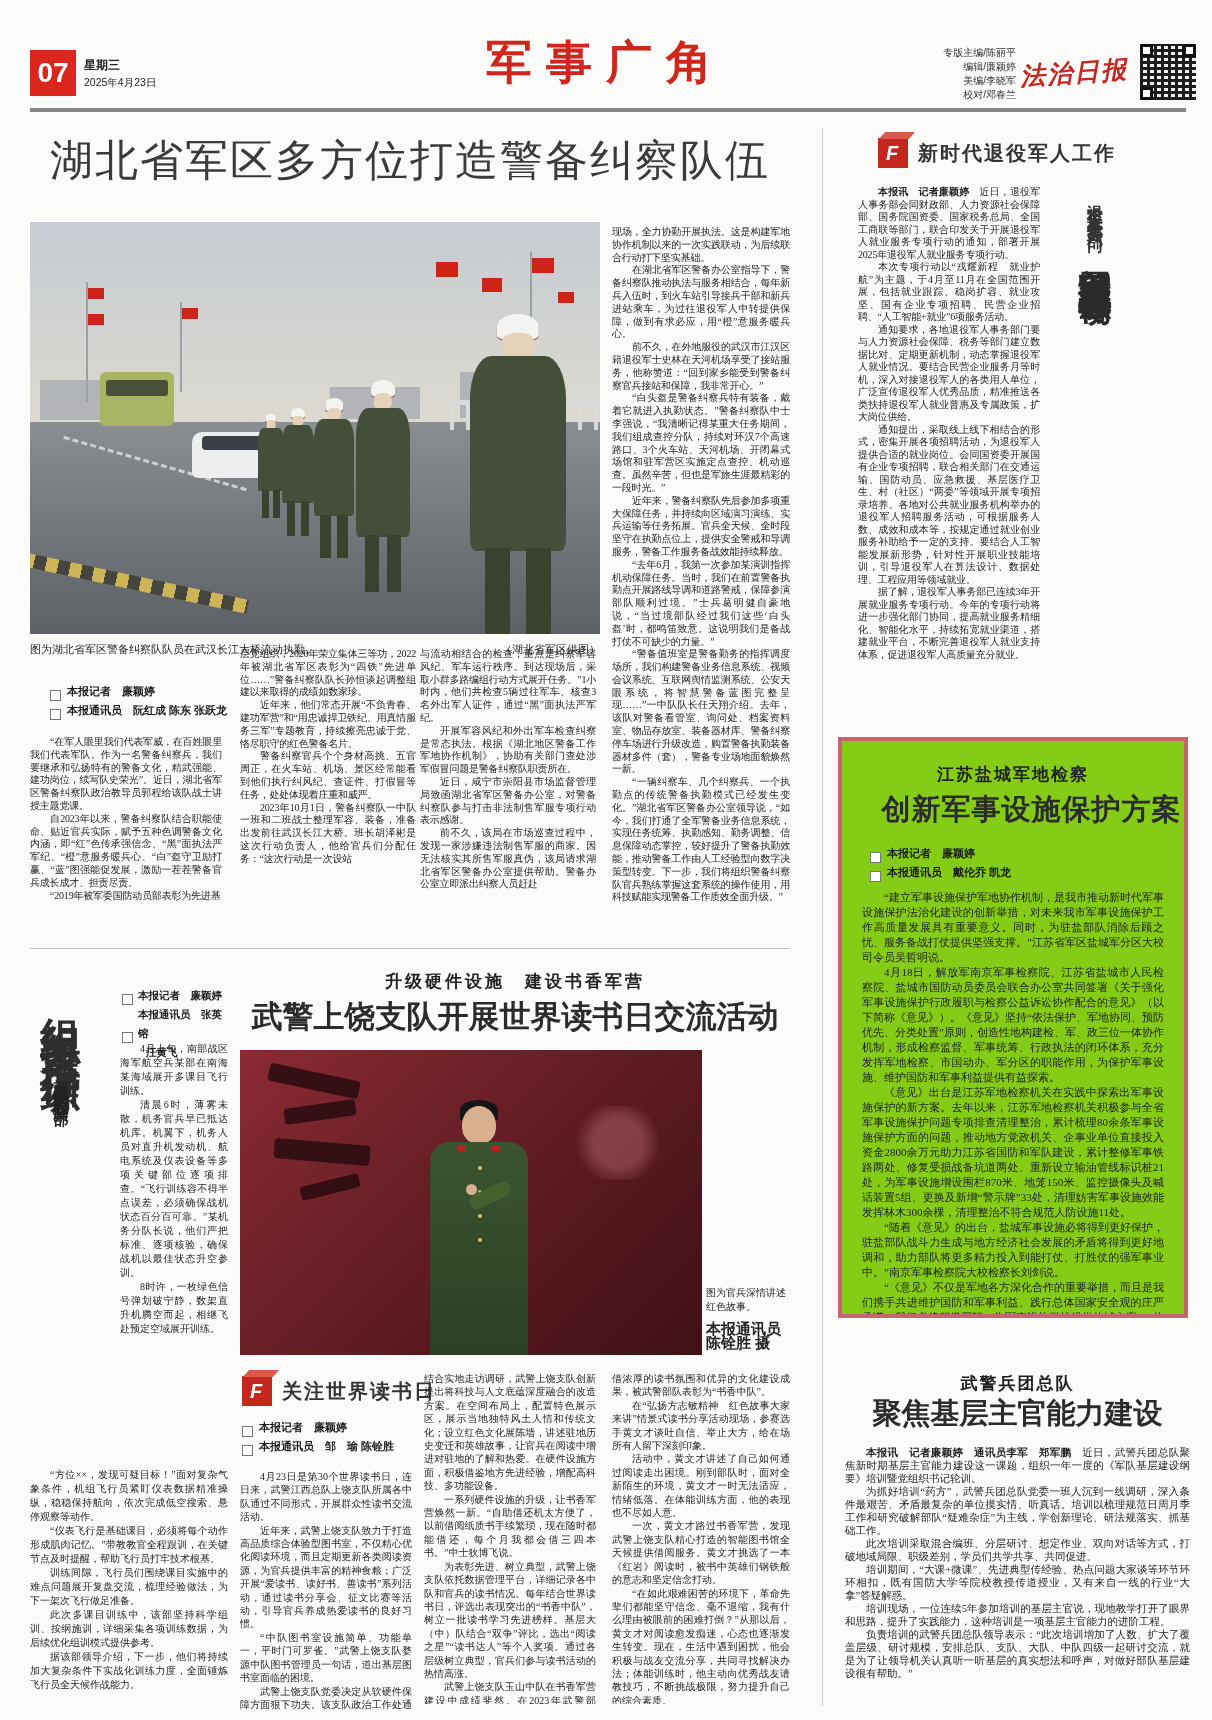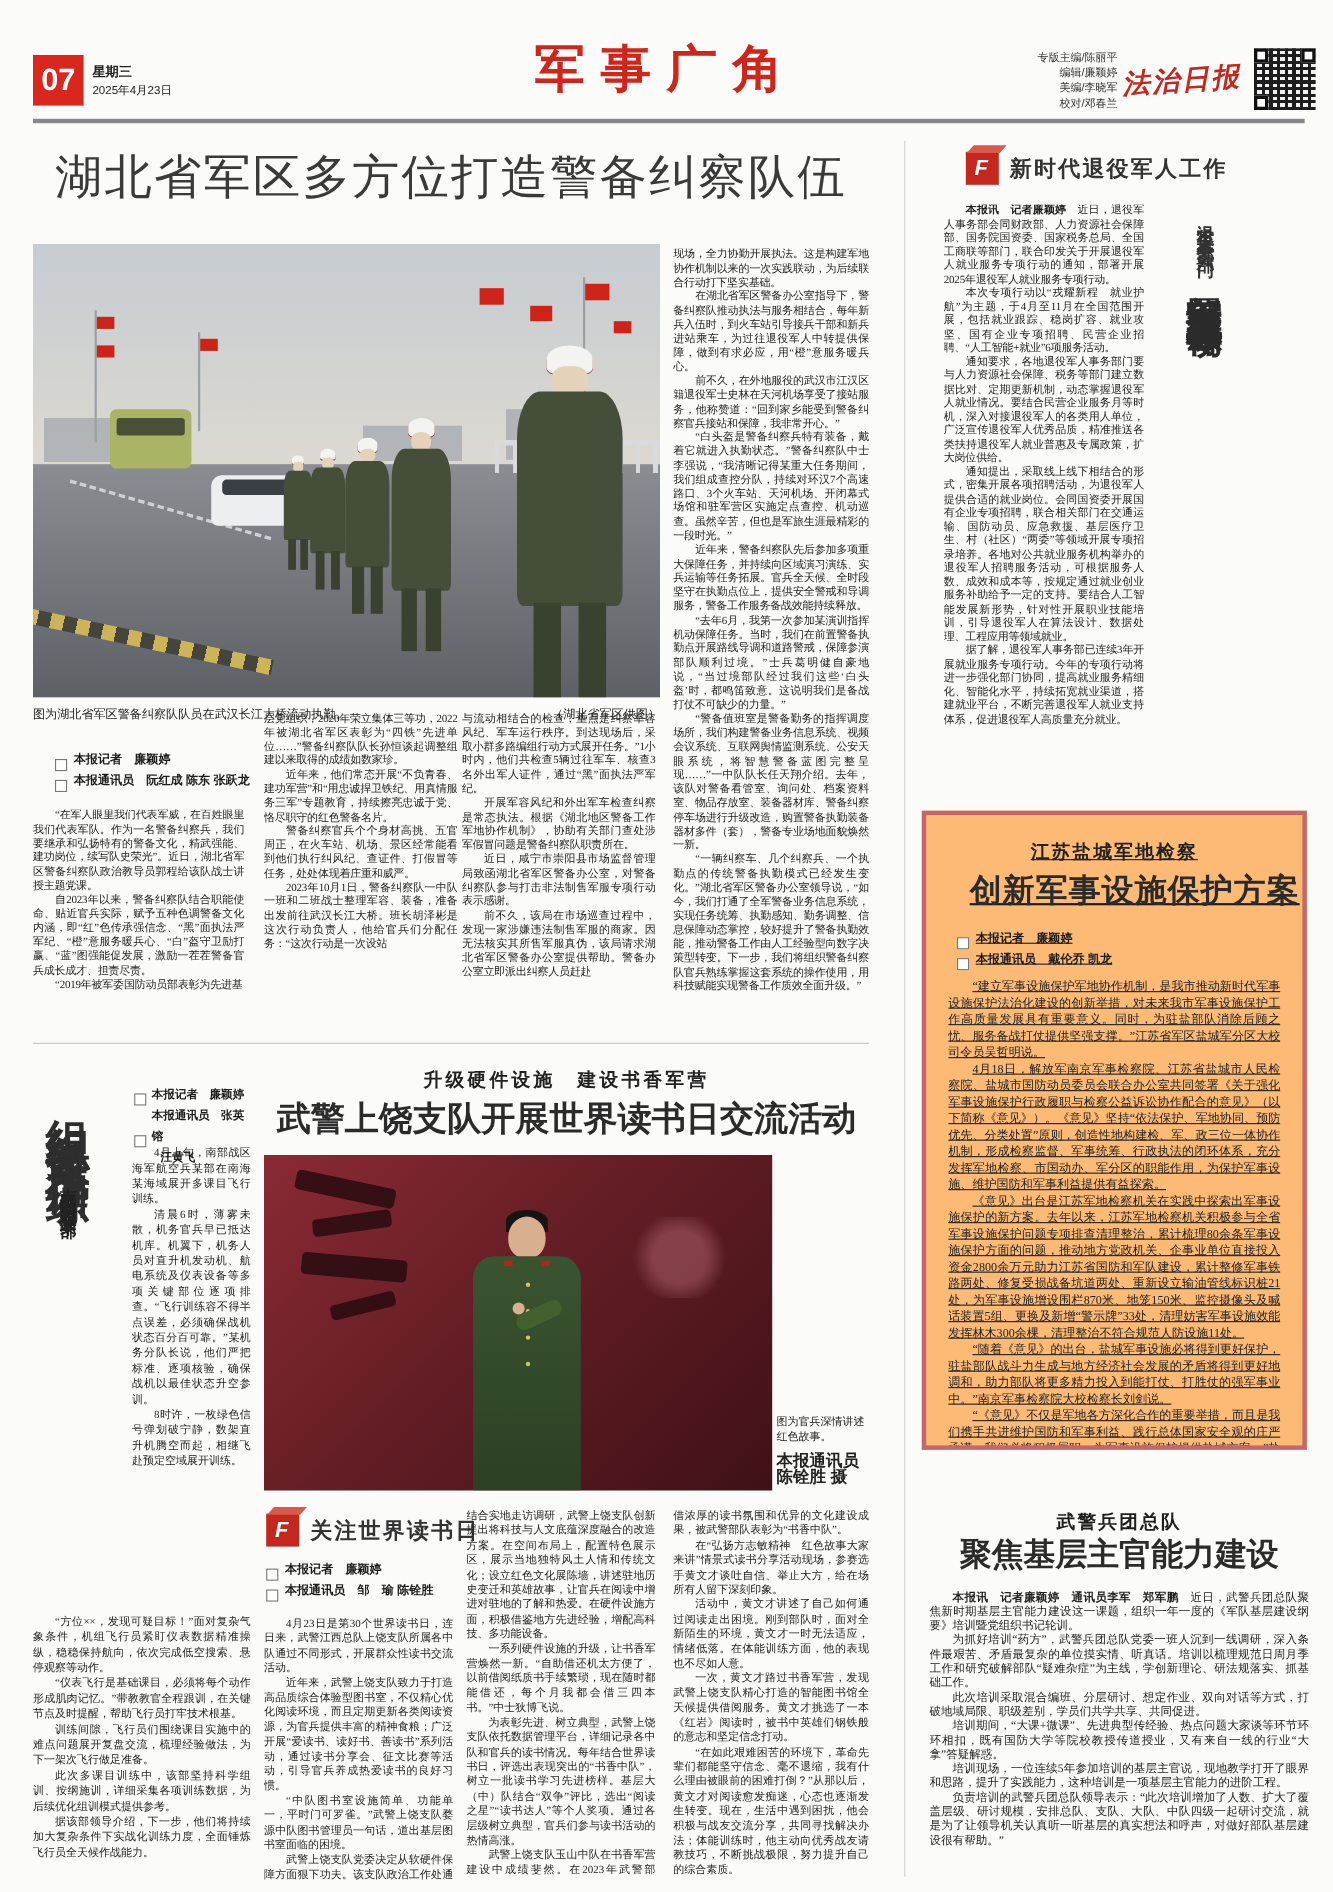--- a/index.html
+++ b/index.html
@@ -81,22 +81,22 @@
   .flogo::before{content:"";position:absolute;top:-6px;left:4px;right:-4px;height:7px;
                  background:#d95a4a;transform:skewX(-42deg);}
   .logo-row{display:flex;align-items:center;gap:10px;font-size:20px;font-weight:600;color:#333;letter-spacing:2px;}
   #vlogo{left:878px;top:138px;}
   #vbody{left:858px;top:186px;width:182px;height:548px;line-height:12.5px;}
   #vvert{left:1072px;top:188px;height:510px;}
   #vvert .vv-head{font-size:33px;font-weight:bold;color:#2b2b2b;letter-spacing:2px;}
   #vvert .vv-kick{font-size:16px;font-weight:bold;color:#333;margin-left:16px;padding-top:4px;letter-spacing:3px;}
 
   
-  #bluebox{left:838px;top:737px;width:350px;height:581px;background:#fdba74;border:4px solid #c4666b;
-           box-sizing:border-box;overflow:hidden;text-decoration:underline;}
+  #bluebox{left:838px;top:737px;width:350px;height:581px;background:#84cc16;border:4px solid #c4666b;
+           box-sizing:border-box;overflow:hidden;}
   .bb-kicker{margin-top:22px;text-align:center;font-size:17px;font-weight:bold;color:#222;letter-spacing:2px;}
   .bb-head{text-align:center;font-size:29px;font-weight:bold;color:#2b2b2b;margin-top:4px;letter-spacing:1px;padding-left:37px;}
   .bb-bylines{margin:14px 0 0 28px;}
   .bb-body{margin:8px 20px 0 20px;font-size:11px;line-height:15px;letter-spacing:0;}
 
   
   #btkicker{left:845px;top:1372px;width:345px;text-align:center;font-size:17px;font-weight:bold;letter-spacing:2px;}
   #bthead{left:845px;top:1394px;width:345px;text-align:center;font-size:29px;font-weight:bold;color:#2b2b2b;}
   #btbody{left:845px;top:1446px;width:345px;height:258px;font-size:10.5px;line-height:13px;letter-spacing:0;}
 

